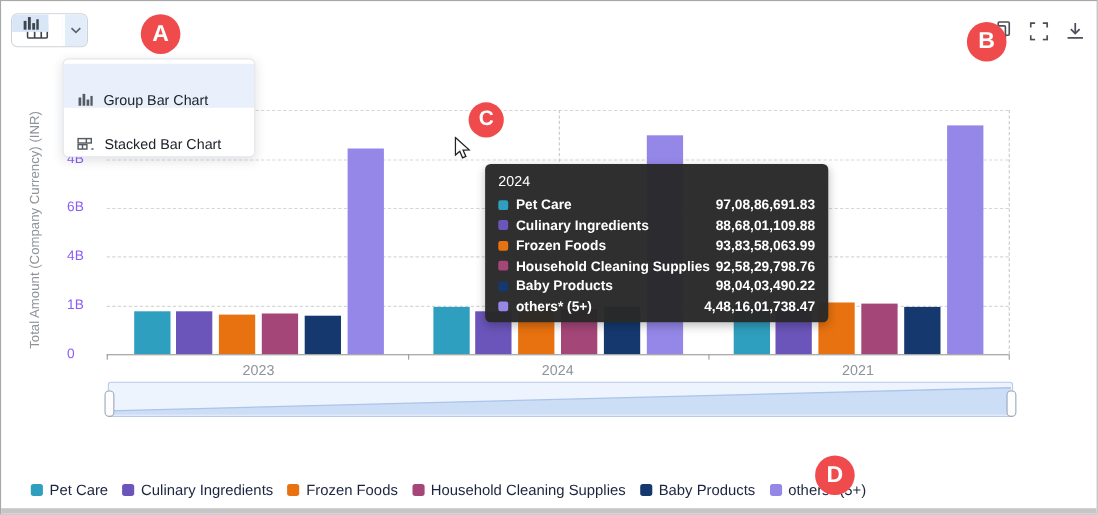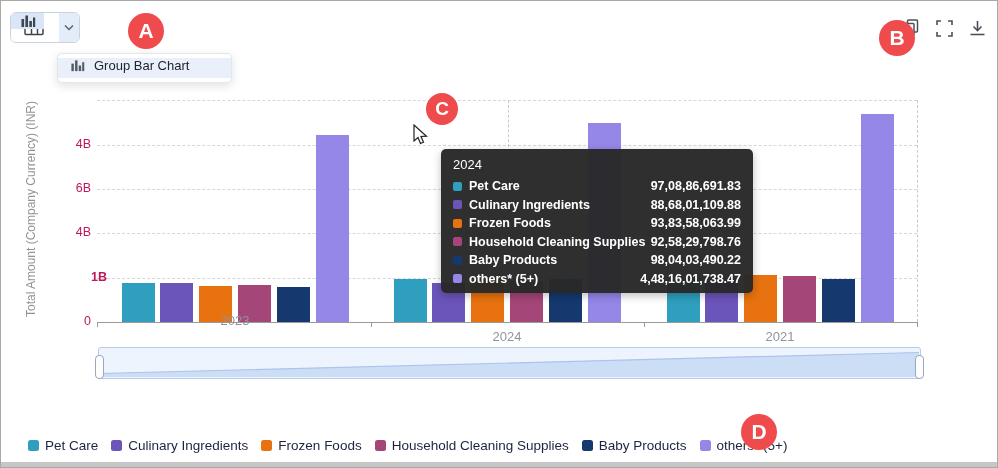--- a/index.html
+++ b/index.html
@@ -20,37 +20,37 @@
   .tb-seg.bar   { width:33px; background:#d9e6f8; }
   .tb-seg.chev  { width:22px; background:#e3edfa; border-left:2px solid #ffffff; color:#5a6472; }
 
   
   .menu {
     position:absolute; left:56px; top:52px; width:175px; z-index:60;
     background:#fff; border:1px solid #e4e6ea; border-radius:5px;
     box-shadow:0 3px 10px rgba(40,50,70,.14); padding:4px 0;
   }
   .menu-item {
-    display:flex; align-items:flex-start; gap:9px; height:20px; padding:0 12px;
+    display:flex; align-items:flex-end; gap:9px; height:40px; padding:0 12px;
     font-size:13px; color:#20242b; cursor:pointer; white-space:nowrap;
   }
   .menu-item .mi-icon { color:#555b63; display:flex; }
   .menu-item.selected { background:#e9f0fb; }
 
   
   .actions { position:absolute; right:10px; top:17px; display:flex; gap:13px; color:#4b5058; }
   .action-btn { width:20px; height:20px; display:flex; align-items:center; justify-content:center; cursor:pointer; }
 
   
   #plot { position:absolute; left:0; top:0; width:998px; height:468px; }
   .gridline { position:absolute; height:0; border-top:1px dashed #d7d7d7; }
   .vline    { position:absolute; width:0;  border-left:1px dashed #c9c9c9; }
   .xaxis    { position:absolute; height:0; border-top:1px solid #9a9a9a; }
   .xtick    { position:absolute; width:1px; height:5px; background:#9a9a9a; }
-  .ylab { position:absolute; font-size:12.5px; color:#be185d; text-align:right; width:30px; }
+  .ylab { position:absolute; font-size:12.5px; color:#8b5cf6; width:30px; }
   .xlab { position:absolute; font-size:13px;  color:#909499; text-align:center; width:60px; }
   .bar  { position:absolute; cursor:pointer; }
   .yaxis-title {
     position:absolute; left:-86px; top:201px; width:232px; text-align:center;
     font-size:12px; color:#8f9398; transform:rotate(-90deg);
   }
 
   
   .tooltip {
     position:absolute; left:440px; top:148px; width:312px; height:144px; z-index:40;
@@ -135,20 +135,32 @@
         <span class="mi-icon">
           <svg width="15" height="15" viewBox="0 0 16 16" fill="currentColor">
             <rect x="1.5" y="6" width="2.6" height="8"></rect>
             <rect x="5.4" y="2.5" width="2.6" height="11.5"></rect>
             <rect x="9.3" y="8" width="2.6" height="6"></rect>
             <rect x="13" y="4.5" width="2.2" height="9.5"></rect>
           </svg>
         </span>
         <span>Group Bar Chart</span>
       </div>
+      <div class="menu-item">
+        <span class="mi-icon">
+          <svg width="16" height="15" viewBox="0 0 16 15" fill="none" stroke="currentColor" stroke-width="1.3">
+            <rect x="1" y="3" width="12" height="4"></rect>
+            <line x1="8.5" y1="3" x2="8.5" y2="7"></line>
+            <rect x="1" y="8.5" width="8" height="4"></rect>
+            <line x1="5" y1="8.5" x2="5" y2="12.5"></line>
+            <path d="M13 12.5 h2"></path>
+          </svg>
+        </span>
+        <span>Stacked Bar Chart</span>
+      </div>
     </div>
 
   <div class="actions">
     <div class="action-btn">
       <span style="display:flex">
         <svg width="17" height="18" viewBox="0 0 17 18" fill="none" stroke="currentColor" stroke-width="1.5">
           <path d="M4.5 4.5 V2 a1 1 0 0 1 1-1 h8 a1 1 0 0 1 1 1 v10 a1 1 0 0 1 -1 1 h-2.5"></path>
           <rect x="1.5" y="4.5" width="9.5" height="12" rx="1"></rect>
         </svg>
       </span>
@@ -177,21 +189,21 @@
   <div id="plot">
     <div class="yaxis-title">Total Amount (Company Currency) (INR)</div>
   <div class="gridline" style="left: 96px; width: 820px; top: 277px;"></div>
       <div class="gridline" style="left: 96px; width: 820px; top: 232px;"></div>
       <div class="gridline" style="left: 96px; width: 820px; top: 188px;"></div>
       <div class="gridline" style="left: 96px; width: 820px; top: 144px;"></div>
       <div class="gridline" style="left: 96px; width: 820px; top: 99px;"></div>
       <div class="vline" style="left: 916px; top: 99px; height: 222px;"></div>
       <div class="vline" style="left: 507px; top: 99px; height: 47px;"></div>
       <div class="ylab" style="left: 60px; top: 313px;">0</div>
-      <div class="ylab" style="left: 76px; top: 269px; font-weight: bold;">1B</div>
+      <div class="ylab" style="left: 60px; top: 269px;">1B</div>
       <div class="ylab" style="left: 60px; top: 224px;">4B</div>
       <div class="ylab" style="left: 60px; top: 180px;">6B</div>
       <div class="ylab" style="left: 60px; top: 136px;">4B</div>
       <div class="bar" style="left: 121px; width: 32.5px; top: 282px; height: 39px; background: rgb(47, 159, 191);"></div>
       <div class="bar" style="left: 159px; width: 32.5px; top: 282px; height: 39px; background: rgb(107, 85, 186);"></div>
       <div class="bar" style="left: 198px; width: 32.5px; top: 285px; height: 36px; background: rgb(232, 114, 15);"></div>
       <div class="bar" style="left: 237px; width: 32.5px; top: 284px; height: 37px; background: rgb(165, 70, 121);"></div>
       <div class="bar" style="left: 276px; width: 32.5px; top: 286px; height: 35px; background: rgb(21, 57, 111);"></div>
       <div class="bar" style="left: 315px; width: 32.5px; top: 134px; height: 187px; background: rgb(148, 135, 232);"></div>
       <div class="bar" style="left: 393px; width: 32.5px; top: 278px; height: 43px; background: rgb(47, 159, 191);"></div>
@@ -204,21 +216,21 @@
       <div class="bar" style="left: 704px; width: 32.5px; top: 278px; height: 43px; background: rgb(107, 85, 186);"></div>
       <div class="bar" style="left: 743px; width: 32.5px; top: 274px; height: 47px; background: rgb(232, 114, 15);"></div>
       <div class="bar" style="left: 782px; width: 32.5px; top: 275px; height: 46px; background: rgb(165, 70, 121);"></div>
       <div class="bar" style="left: 821px; width: 32.5px; top: 278px; height: 43px; background: rgb(21, 57, 111);"></div>
       <div class="bar" style="left: 860px; width: 32.5px; top: 113px; height: 208px; background: rgb(148, 135, 232);"></div>
       <div class="xaxis" style="left: 96px; width: 820px; top: 321px;"></div>
       <div class="xtick" style="left: 96px; top: 321px;"></div>
       <div class="xtick" style="left: 370px; top: 321px;"></div>
       <div class="xtick" style="left: 643px; top: 321px;"></div>
       <div class="xtick" style="left: 916px; top: 321px;"></div>
-      <div class="xlab" style="left: 204px; top: 312px;">2023</div>
+      <div class="xlab" style="left: 204px; top: 328px;">2023</div>
       <div class="xlab" style="left: 476px; top: 328px;">2024</div>
       <div class="xlab" style="left: 749px; top: 328px;">2021</div>
     </div>
 
   <div class="tooltip">
     <div class="tt-title">2024</div>
     <div id="tt-rows">
         <div class="tt-row">
           <div class="tt-swatch" style="background: rgb(47, 159, 191);"></div>
           <div class="tt-name">Pet Care</div>

